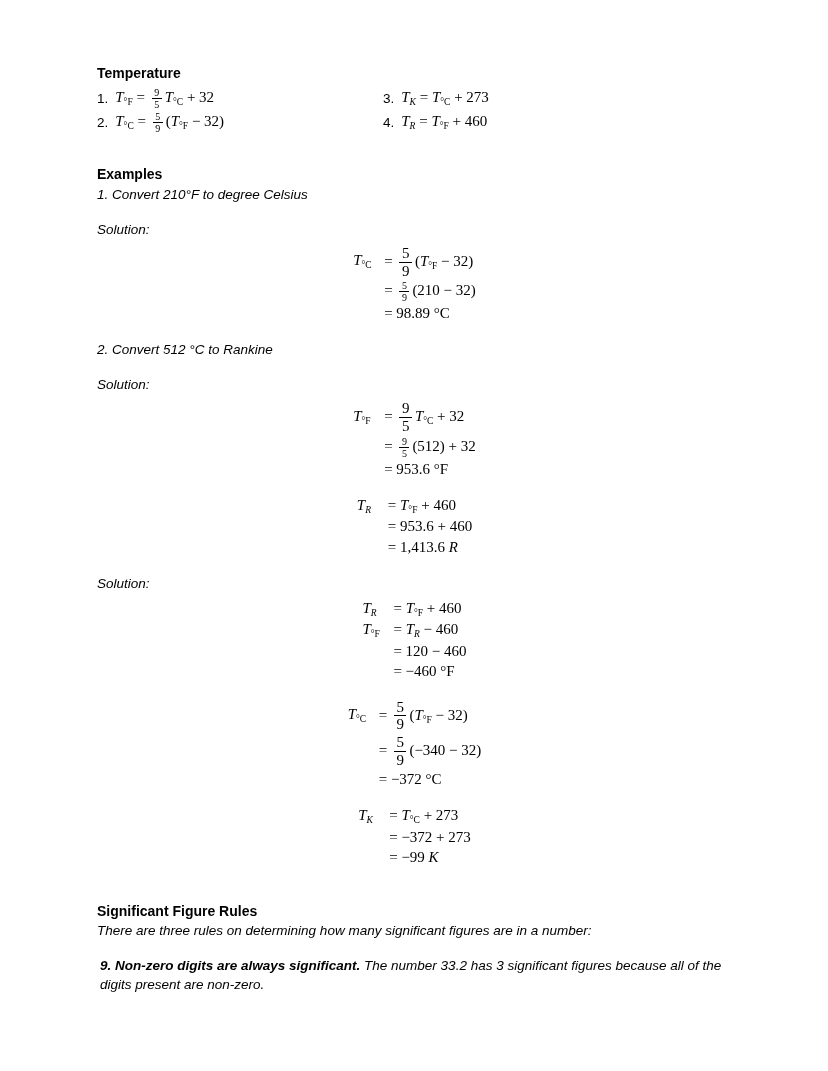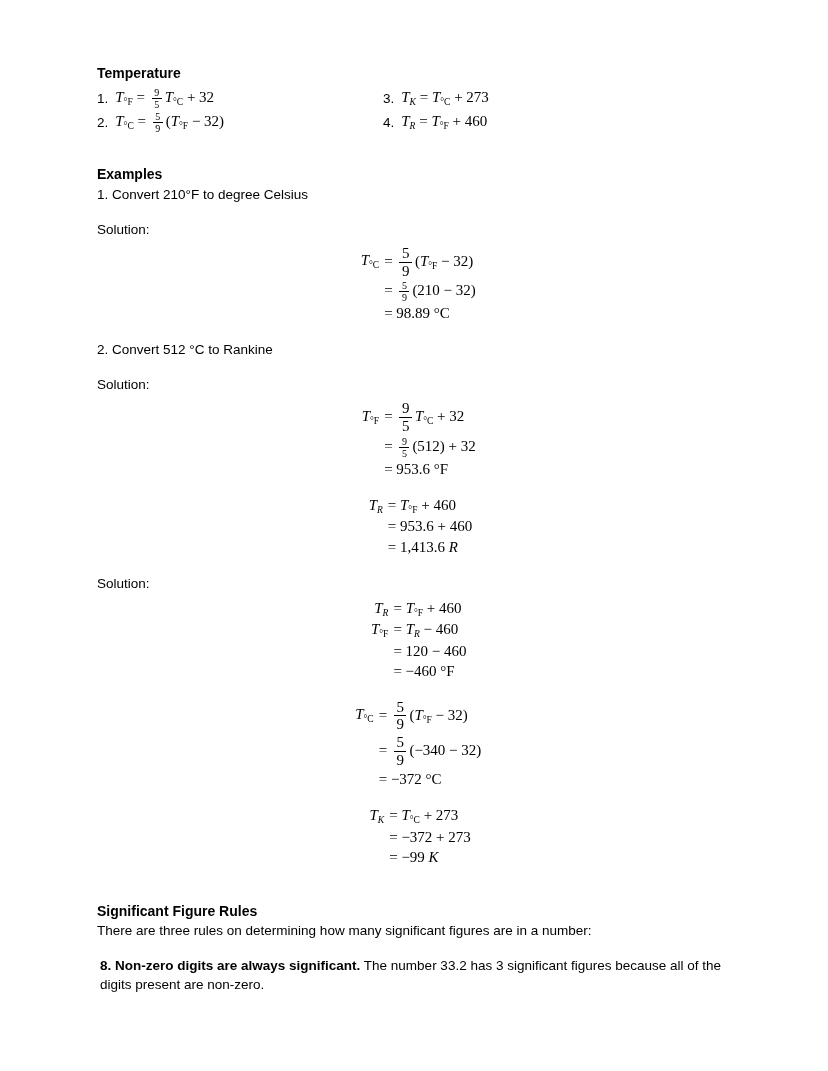--- a/index.html
+++ b/index.html
@@ -2,21 +2,21 @@
 <html><head>
 <meta charset="utf-8">
 <style>
   html,body{margin:0;padding:0;}
   body{
     width:828px;min-height:1071px;background:#ffffff;color:#000000;
     font-family:"Liberation Sans",sans-serif;font-size:13.5px;
   }
   .page{padding:63px 96px 40px 97px;}
   .heading{font-weight:700;font-size:14px;line-height:1.45;margin:0;}
-  p{margin:0;line-height:1.45;}
+  p{margin:0;line-height:1.45;font-style:italic;}
   .mt-examples{margin-top:30px;}
   .solution{margin-top:16px;}
   .example + .example{margin-top:15px;}
 
   .math{font-family:"Liberation Serif","DejaVu Serif",serif;font-size:15px;}
   .mi{font-style:italic;}
   .msub{font-size:9.5px;vertical-align:-3px;}
   .msub.mi{font-style:italic;}
 
   .frac{display:inline-flex;flex-direction:column;align-items:center;
@@ -27,21 +27,21 @@
 
   .formula-grid{display:grid;grid-template-columns:286px auto;margin-top:3px;}
   .formula-item{display:flex;align-items:center;min-height:24px;}
   .formula-num{margin-right:7px;}
   .eq-inline{white-space:nowrap;}
 
   .eq-wrap{display:flex;justify-content:center;margin-top:4px;}
   .eq-wrap + .eq-wrap{margin-top:15px;}
   .eq-block{display:inline-block;text-align:left;}
   .eq-line{white-space:nowrap;line-height:1.3;margin:1px 0;}
-  .eq-lhs{display:inline-block;min-width:26px;text-align:right;}
+  .eq-lhs{display:inline-block;min-width:26px;}
   .eq-rhs{display:inline-block;padding-left:5px;}
 
   .mt-sigfig{margin-top:32px;}
   .rule{margin-top:15px;padding-left:3px;}
 </style>
 </head>
 <body>
 
 <div class="page">
 
@@ -144,15 +144,15 @@
       <div class="eq-block math">
           <div class="eq-line"><span class="eq-lhs"><span class="mi">T</span><span class="msub mi">K</span></span><span class="eq-rhs"><span class="mr">= </span><span class="mi">T</span><span class="msub">°C</span><span class="mr"> + 273</span></span></div>
           <div class="eq-line"><span class="eq-lhs"></span><span class="eq-rhs"><span class="mr">= −372 + 273</span></span></div>
           <div class="eq-line"><span class="eq-lhs"></span><span class="eq-rhs"><span class="mr">= −99 </span><span class="mi">K</span></span></div>
         </div>
     </div>
   </div>
 
   <h3 class="heading mt-sigfig">Significant Figure Rules</h3>
   <p>There are three rules on determining how many significant figures are in a number:</p>
-  <p class="rule"><strong>8. Non-zero digits are always significant.</strong><span> The number 33.2 has 3 significant figures because all of the digits present are non-zero.</span></p>
+  <p class="rule"><strong>9. Non-zero digits are always significant.</strong><span> The number 33.2 has 3 significant figures because all of the digits present are non-zero.</span></p>
 
 </div>
 
 </body></html>

